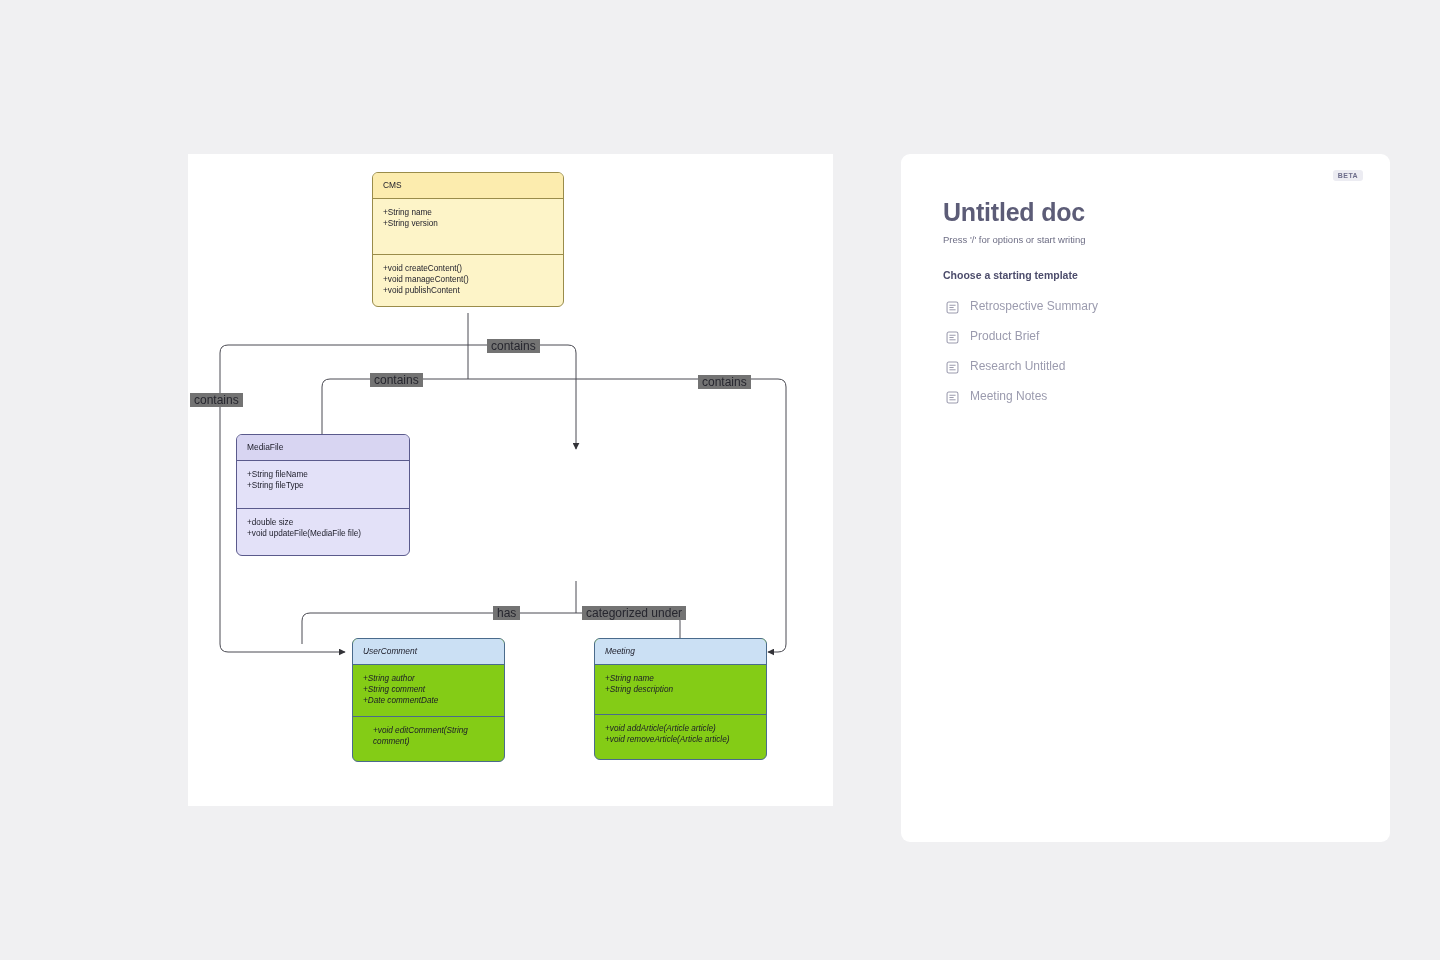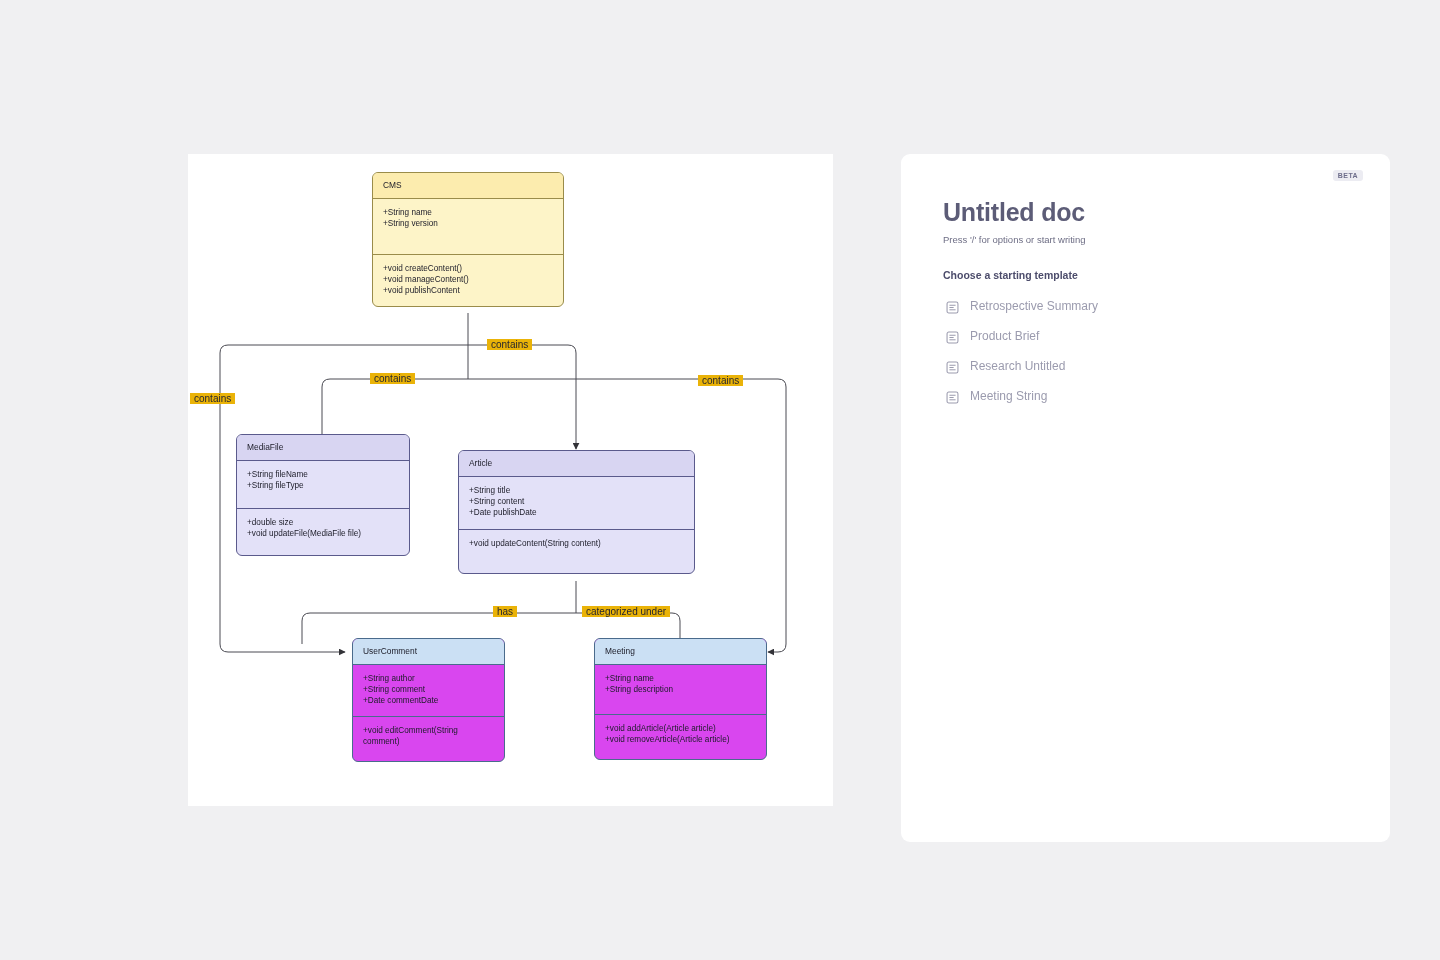--- a/index.html
+++ b/index.html
@@ -45,29 +45,29 @@
     padding: 9px 9px 9px 10px;
   }
   .uml-class .mem { white-space: pre-wrap; }
 
   .theme-yellow { background: #fdf4c8; border-color: #9a8c4a; }
   .theme-yellow .cls-title { background: #fcecae; border-bottom-color: #9a8c4a; }
   .theme-yellow .cls-attrs { border-bottom-color: #9a8c4a; }
   .theme-purple { background: #e3e1f8; border-color: #5a5a8c; }
   .theme-purple .cls-title { background: #d8d5f2; border-bottom-color: #5a5a8c; }
   .theme-purple .cls-attrs { border-bottom-color: #5a5a8c; }
-  .theme-blue { background: #d946ef; border-color: #4a6b8c; }
+  .theme-blue { background: #84cc16; border-color: #4a6b8c; font-style: italic; }
   .theme-blue .cls-title { background: #cbe0f4; border-bottom-color: #4a6b8c; }
   .theme-blue .cls-attrs { border-bottom-color: #4a6b8c; }
 
   .edge-label {
     position: absolute;
-    font-size: 10px;
+    font-size: 12px;
     color: #26262e;
-    background: #eab308;
+    background: #737373;
     padding: 0 4px;
     white-space: nowrap;
   }
 
   
   #doc-panel {
     position: absolute;
     left: 901px; top: 154px;
     width: 489px; height: 688px;
     background: #ffffff;
@@ -168,40 +168,29 @@
       <div class="cls-attrs" style="min-height:48px;">
         <div class="mem">+String fileName
 +String fileType</div>
       </div>
       <div class="cls-methods" style="min-height:46px;">
         <div class="mem">+double size
 +void updateFile(MediaFile file)</div>
       </div>
     </div>
 
-    <div class="uml-class theme-purple" style="left:270px; top:296px; width:237px;">
-      <div class="cls-title">Article</div>
-      <div class="cls-attrs" style="min-height:53px;">
-        <div class="mem">+String title
-+String content
-+Date publishDate</div>
-      </div>
-      <div class="cls-methods" style="min-height:43px;">
-        <div class="mem">+void updateContent(String content)</div>
-      </div>
-    </div>
 
     <div class="uml-class theme-blue" style="left:164px; top:484px; width:153px;">
       <div class="cls-title">UserComment</div>
       <div class="cls-attrs" style="min-height:50px;">
         <div class="mem">+String author
 +String comment
 +Date commentDate</div>
       </div>
-      <div class="cls-methods" style="min-height:44px;">
+      <div class="cls-methods" style="min-height:44px;margin-left:10px;">
         <div class="mem">+void editComment(String comment)</div>
       </div>
     </div>
 
     <div class="uml-class theme-blue" style="left:406px; top:484px; width:173px;">
       <div class="cls-title">Meeting</div>
       <div class="cls-attrs" style="min-height:50px;">
         <div class="mem">+String name
 +String description</div>
       </div>
@@ -268,20 +257,20 @@
 
         <div class="template-item">
           <span class="doc-icon">
             <svg viewBox="0 0 16 16" width="13" height="13">
               <rect x="1.3" y="1.3" width="13.4" height="13.4" rx="2.2" fill="none" stroke="#9b9bae" stroke-width="1.3"></rect>
               <rect x="4.2" y="4.6" width="7.6" height="1.25" fill="#9b9bae"></rect>
               <rect x="4.2" y="7.4" width="5.2" height="1.25" fill="#9b9bae"></rect>
               <rect x="4.2" y="10.2" width="7.6" height="1.25" fill="#9b9bae"></rect>
             </svg>
           </span>
-          <span class="tpl-label">Meeting String</span>
+          <span class="tpl-label">Meeting Notes</span>
         </div>
 
       </div>
     </div>
   </div>
 
 </div>
 
 </body></html>

